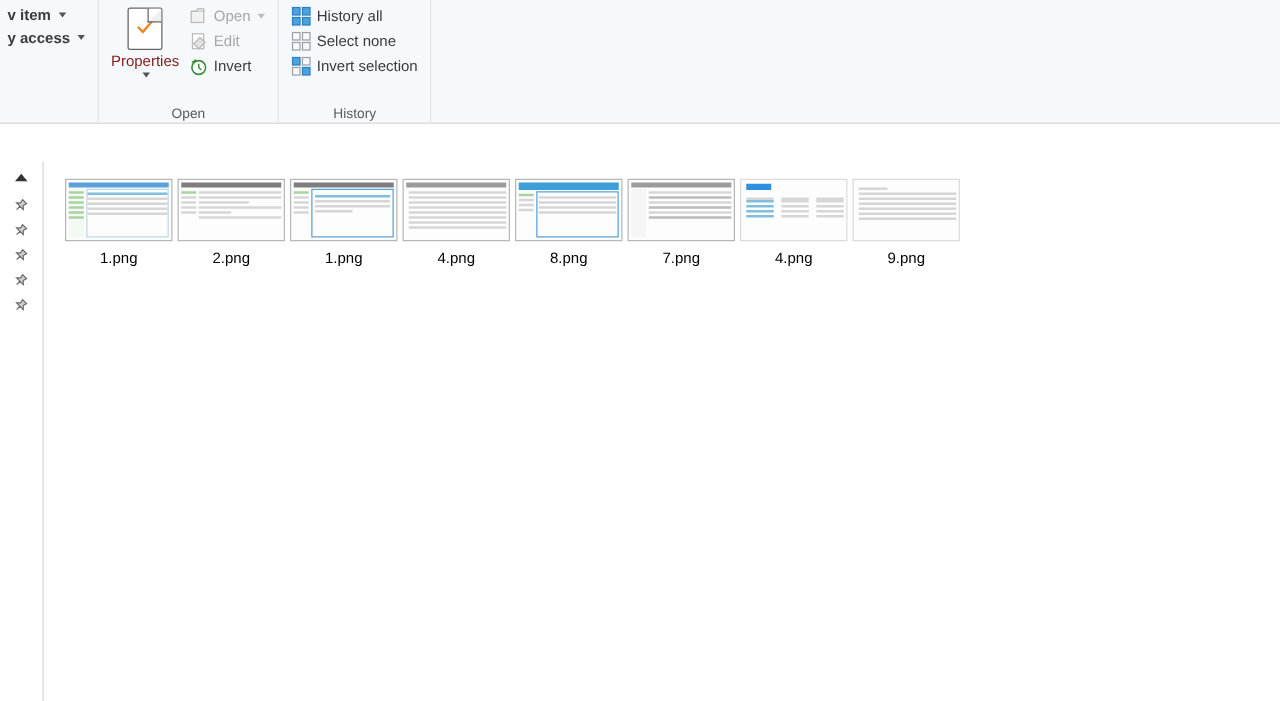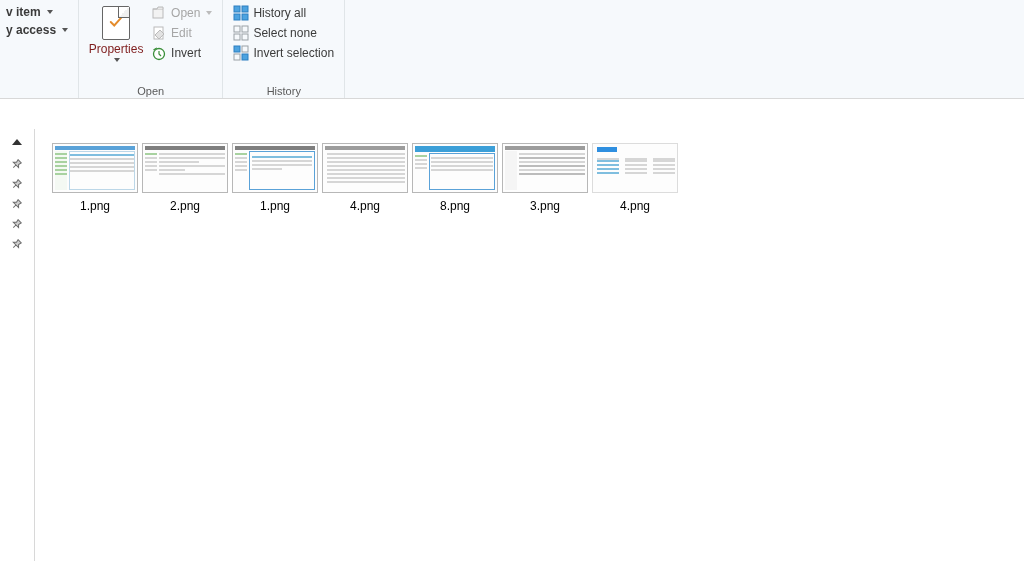--- a/index.html
+++ b/index.html
@@ -422,21 +422,21 @@
           <div class="side" style="background:#f5f5f5;"></div>
           <div class="body lines">
               <div></div>
               <div style="background:#bcbcbc;"></div>
               <div></div>
               <div style="background:#bcbcbc;"></div>
               <div></div>
               <div style="background:#bcbcbc;"></div>
             </div>
         </div>
-        <div class="thumb-name">3.png</div>
+        <div class="thumb-name">7.png</div>
       </div>
 
       <div class="thumb-item">
         <div class="thumb" style="border-color:#dcdcdc;">
           <div style="position:absolute;top:3px;left:4px;width:20px;height:5px;background:#2f8fe0;"></div>
           <div class="body lines" style="left:4px;top:12px;display:flex;gap:6px;">
             <div class="lines" style="flex:1;">
                 <div class="b"></div>
                 <div class="b"></div>
                 <div class="b"></div>
@@ -452,16 +452,30 @@
                 <div></div>
                 <div></div>
                 <div></div>
                 <div></div>
               </div>
           </div>
         </div>
         <div class="thumb-name">4.png</div>
       </div>
 
+      <div class="thumb-item">
+        <div class="thumb" style="border-color:#dcdcdc;">
+          <div class="body lines" style="left:4px;top:4px;">
+              <div style="width:30%;"></div>
+              <div></div>
+              <div></div>
+              <div></div>
+              <div></div>
+              <div></div>
+              <div></div>
+            </div>
+        </div>
+        <div class="thumb-name">9.png</div>
+      </div>
 
     </div>
   </div>
 </div>
 
 </body></html>

